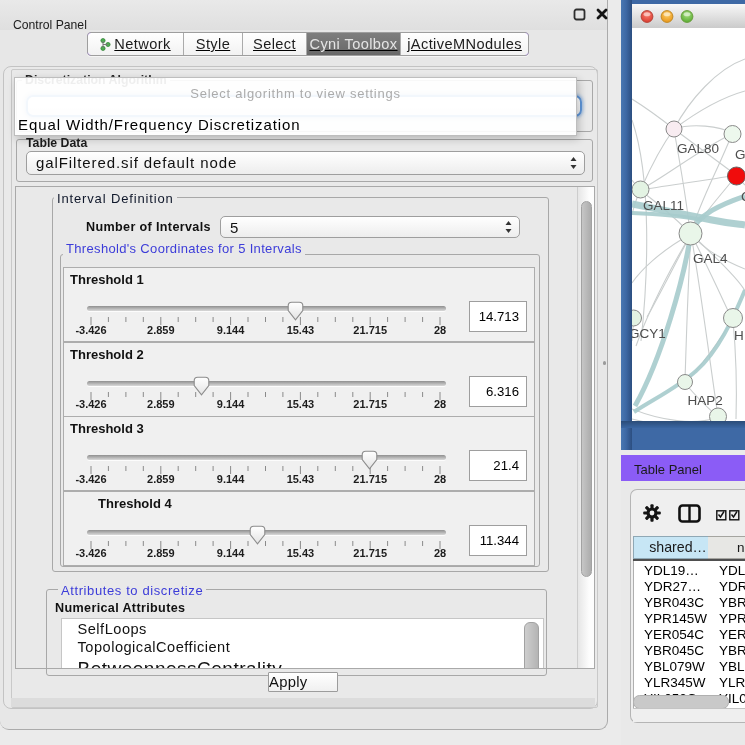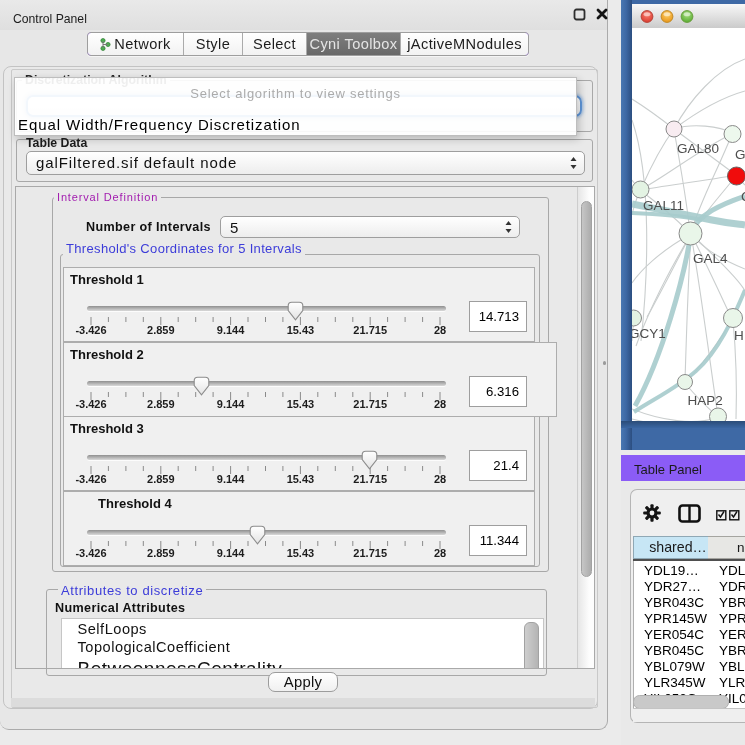--- a/index.html
+++ b/index.html
@@ -2,25 +2,25 @@
 <html><head>
 <meta charset="utf-8">
 <style>
 html,body{margin:0;padding:0;}
 body{width:745px;height:745px;position:relative;overflow:hidden;background:#EBEBEB;
   font-family:"Liberation Sans",sans-serif;-webkit-font-smoothing:antialiased;}
 .abs{position:absolute;}
 
 #cp{left:0;top:0;width:607px;height:729px;background:#E7E7E7;
   border-right:1px solid #ABABAB;border-bottom:1px solid #ABABAB;border-radius:0 0 9px 9px;}
-#cp-title{left:13px;top:12px;font-size:12.2px;color:#1b1b1b;}
+#cp-title{left:13px;top:18px;font-size:12.2px;color:#1b1b1b;}
 #titlebar{left:0;top:0;width:607px;height:30px;background:linear-gradient(#E9E9E9,#DFDFDF);border-radius:0;}
 
 .segbar{display:flex;background:#6d28d9;border:1px solid #9E9E9E;border-radius:4px;
-  box-shadow:0 1px 0 rgba(255,255,255,.6);overflow:hidden;}
+  box-shadow:0 1px 0 rgba(255,255,255,.6);overflow:hidden;text-decoration:underline;}
 .seg{font-size:13.2px;letter-spacing:.1px;color:#1c1c1c;text-align:center;line-height:22px;height:22px;
   border-right:1px solid #ABABAB;background:linear-gradient(#FFFFFF,#F2F2F2);white-space:nowrap;}
 .seg:last-child{border-right:none;}
 .seg.sel{background:linear-gradient(#7E7E7E,#696969);color:#E4E4E4;}
 #tabbar{left:87px;top:32px;width:440px;}
 #tabbar .seg{font-size:14.6px;letter-spacing:.4px;}
 
 #panel{left:3px;top:66px;width:593px;height:641px;background:#E9E9E9;
   border:1px solid #C3C3C3;border-radius:8px;}
 .grp{position:absolute;border:1px solid #A8A8A8;border-radius:3px;}
@@ -104,21 +104,21 @@
           <path d="M3.5,12 L6.5,8 H0.5 Z" fill="#333"></path>
         </svg>
     </div>
 
     <div class="abs" style="left:15px;top:186px;width:578px;height:481px;border:1px solid #A9A9A9;background:#E9E9E9;overflow:hidden;">
       <div class="vsb-track" style="right:0;top:0;width:16px;height:481px;"></div>
       <div class="sb-thumb" style="right:2px;top:14px;width:9px;height:374px;"></div>
     </div>
 
     <div class="grp" style="left:52px;top:197px;width:495px;height:373px;"></div>
-    <div class="grplabel" style="left:54px;top:191px;color:#a21caf;font-size:11px;letter-spacing:.85px;">Interval Definition</div>
+    <div class="grplabel" style="left:54px;top:191px;color:#0f172a;font-size:13px;letter-spacing:.85px;">Interval Definition</div>
     <div class="abs" style="left:86px;top:220px;font-weight:bold;font-size:12.6px;letter-spacing:.35px;color:#111;">Number of Intervals</div>
     <div class="combo" style="left:220px;top:216px;width:298px;height:20px;">
       <span class="ctext" style="top:2px;">5</span>
       <svg class="carr" viewBox="0 0 7 12">
           <path d="M3.5,0 L6.5,4 H0.5 Z" fill="#333"></path>
           <path d="M3.5,12 L6.5,8 H0.5 Z" fill="#333"></path>
         </svg>
     </div>
     <div class="grp" style="left:60px;top:254px;width:478px;height:311px;"></div>
     <div class="grplabel" style="left:63px;top:241px;color:#3C3CD9;font-size:13px;letter-spacing:.33px;">Threshold's Coordinates for 5 Intervals</div>
@@ -139,21 +139,21 @@
         <defs>
             <linearGradient id="tg267" x1="0" y1="0" x2="0" y2="1">
               <stop offset="0" stop-color="#FFFFFF"></stop>
               <stop offset="1" stop-color="#E3E3E3"></stop>
             </linearGradient>
           </defs>
         <path d="M1.2,9.5 V4.7 Q1.2,1.2 4.7,1.2 H12.3 Q15.8,1.2 15.8,4.7 V9.5 L8.5,18.8 Z" fill="url(#tg267)" stroke="#8C8C8C" stroke-width="1.1"></path>
       </svg>
       <div class="vbox">14.713</div>
     </div>
-    <div class="trow" style="top:341.5px;padding-left:22px;">
+    <div class="trow" style="top:341.5px;">
       <div class="ttitle" style="top:4px;">Threshold 2</div>
       <div class="track"></div>
       <svg class="ticks" width="359" height="9" viewBox="0 0 359 9">
           <path d="M4.0,0v8M21.4,0v5M38.9,0v5M56.3,0v5M73.8,0v8M91.2,0v5M108.7,0v5M126.1,0v5M143.6,0v8M161.0,0v5M178.5,0v5M195.9,0v5M213.4,0v8M230.8,0v5M248.3,0v5M265.8,0v5M283.2,0v8M300.6,0v5M318.1,0v5M335.6,0v5M353.0,0v8" stroke="#8A8A8A" stroke-width="1" fill="none"></path>
         </svg>
       <div class="tlab" style="left:27px;">-3.426</div>
       <div class="tlab" style="left:96.8px;">2.859</div>
       <div class="tlab" style="left:166.6px;">9.144</div>
       <div class="tlab" style="left:236.4px;">15.43</div>
       <div class="tlab" style="left:306.2px;">21.715</div>
@@ -219,21 +219,21 @@
     <div class="grp" style="left:46px;top:589px;width:499px;height:85px;"></div>
     <div class="grplabel" style="left:58px;top:583px;color:#3C3CD9;font-size:13px;letter-spacing:.6px;">Attributes to discretize</div>
     <div class="abs" style="left:55px;top:601px;font-weight:bold;font-size:12.6px;letter-spacing:.35px;color:#111;">Numerical Attributes</div>
     <div class="abs" style="left:61px;top:618px;width:481px;height:49px;background:#fff;border:1px solid #C6C6C6;border-bottom:none;overflow:hidden;">
       <div style="position:absolute;left:15.5px;top:1.5px;font-size:14.6px;letter-spacing:.5px;color:#111;">SelfLoops</div>
       <div style="position:absolute;left:15.5px;top:20px;font-size:14.6px;letter-spacing:.5px;color:#111;">TopologicalCoefficient</div>
       <div style="position:absolute;left:15.5px;top:38.5px;font-size:19px;letter-spacing:.5px;color:#111;">BetweennessCentrality</div>
       <div class="sb-thumb" style="right:4px;top:3px;width:13px;height:60px;background:linear-gradient(90deg,#CECECE,#B4B4B4);"></div>
     </div>
 
-    <div class="abs" style="left:268px;top:672px;width:68px;height:17.5px;background:linear-gradient(#FFFFFF,#F0F0F0);border:1px solid #9C9C9C;border-radius:7px;text-align:center;line-height:18px;font-size:14.8px;letter-spacing:.3px;color:#111;">Apply</div>
+    <div class="abs" style="left:268px;top:672px;width:68px;height:17.5px;background:linear-gradient(#FFFFFF,#F0F0F0);border:1px solid #9C9C9C;border-radius:1px;text-align:left;line-height:18px;font-size:14.8px;letter-spacing:.3px;color:#111;">Apply</div>
 
     <div class="abs" style="left:11px;top:698px;width:584px;height:9px;background:#DCDCDC;"></div>
   </div>
   <div class="abs" style="left:603px;top:361px;width:3px;height:4px;background:#9B9B9B;border-radius:1.5px;"></div>
 </div>
 
 <div id="bluewin" class="abs"></div>
 <div class="abs" style="left:621px;top:0;width:11px;height:450px;background:linear-gradient(90deg,#4A78B2 0%,#3E69A5 45%,#2C4E80 100%);"></div>
 <div id="nettb" class="abs"></div>
 <svg id="trafficsvg" class="abs" style="left:632px;top:4px" width="70" height="24" viewBox="0 0 70 24">

